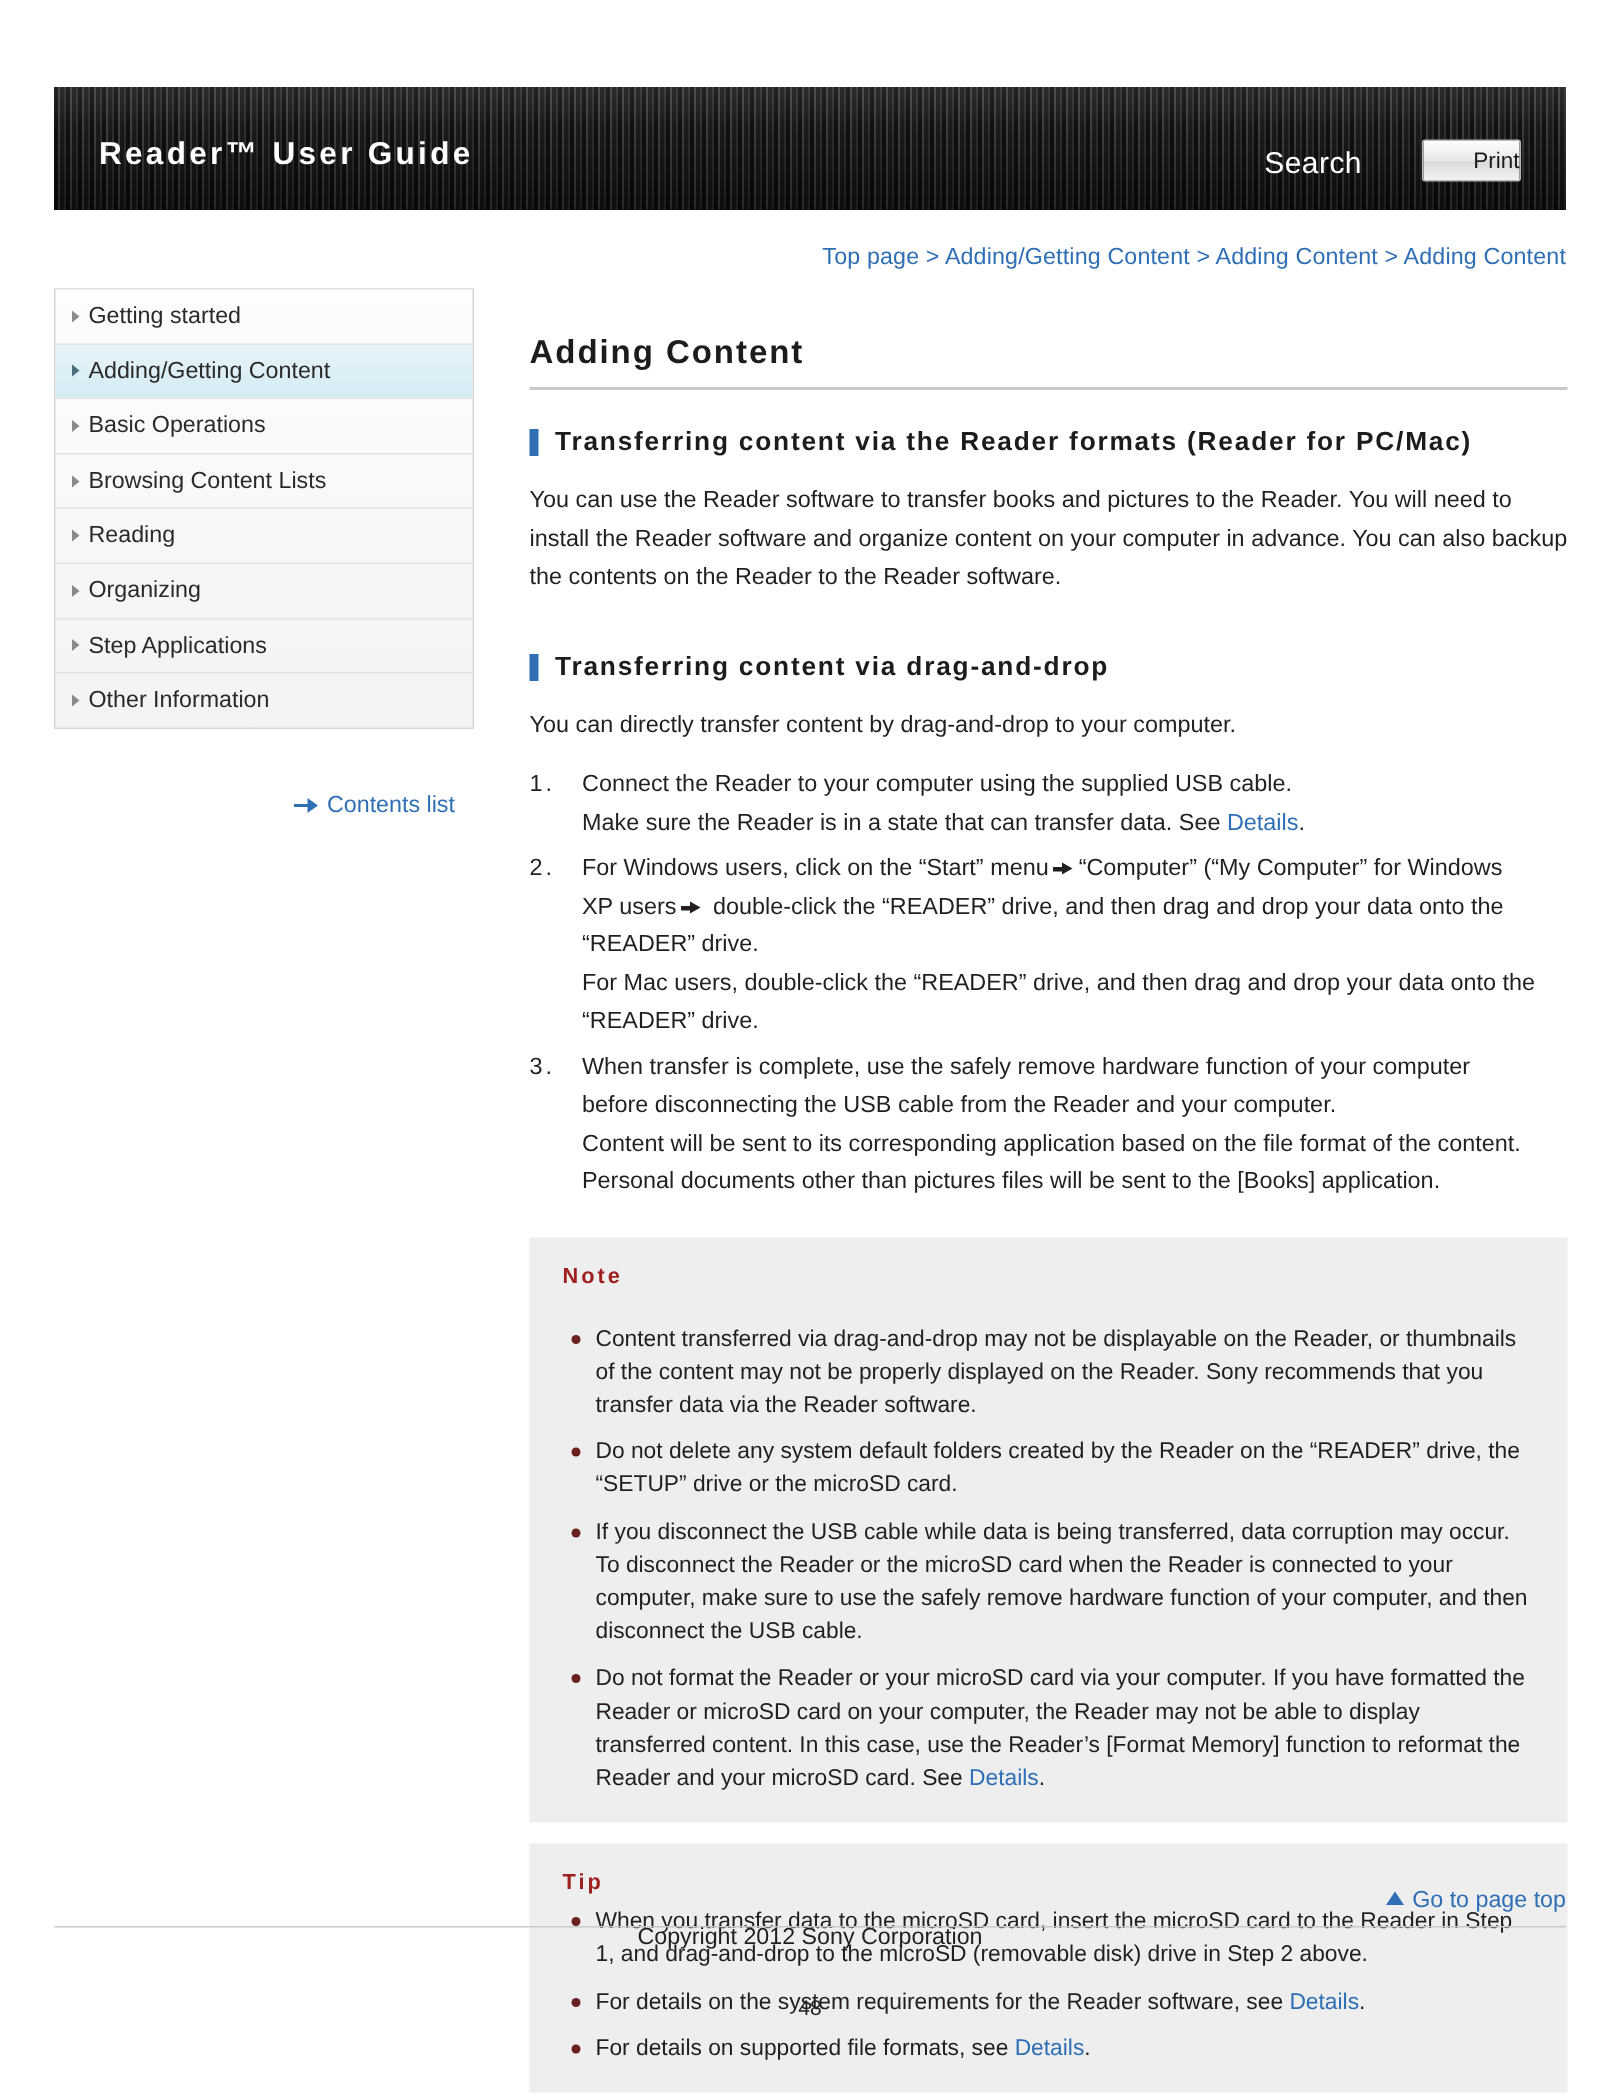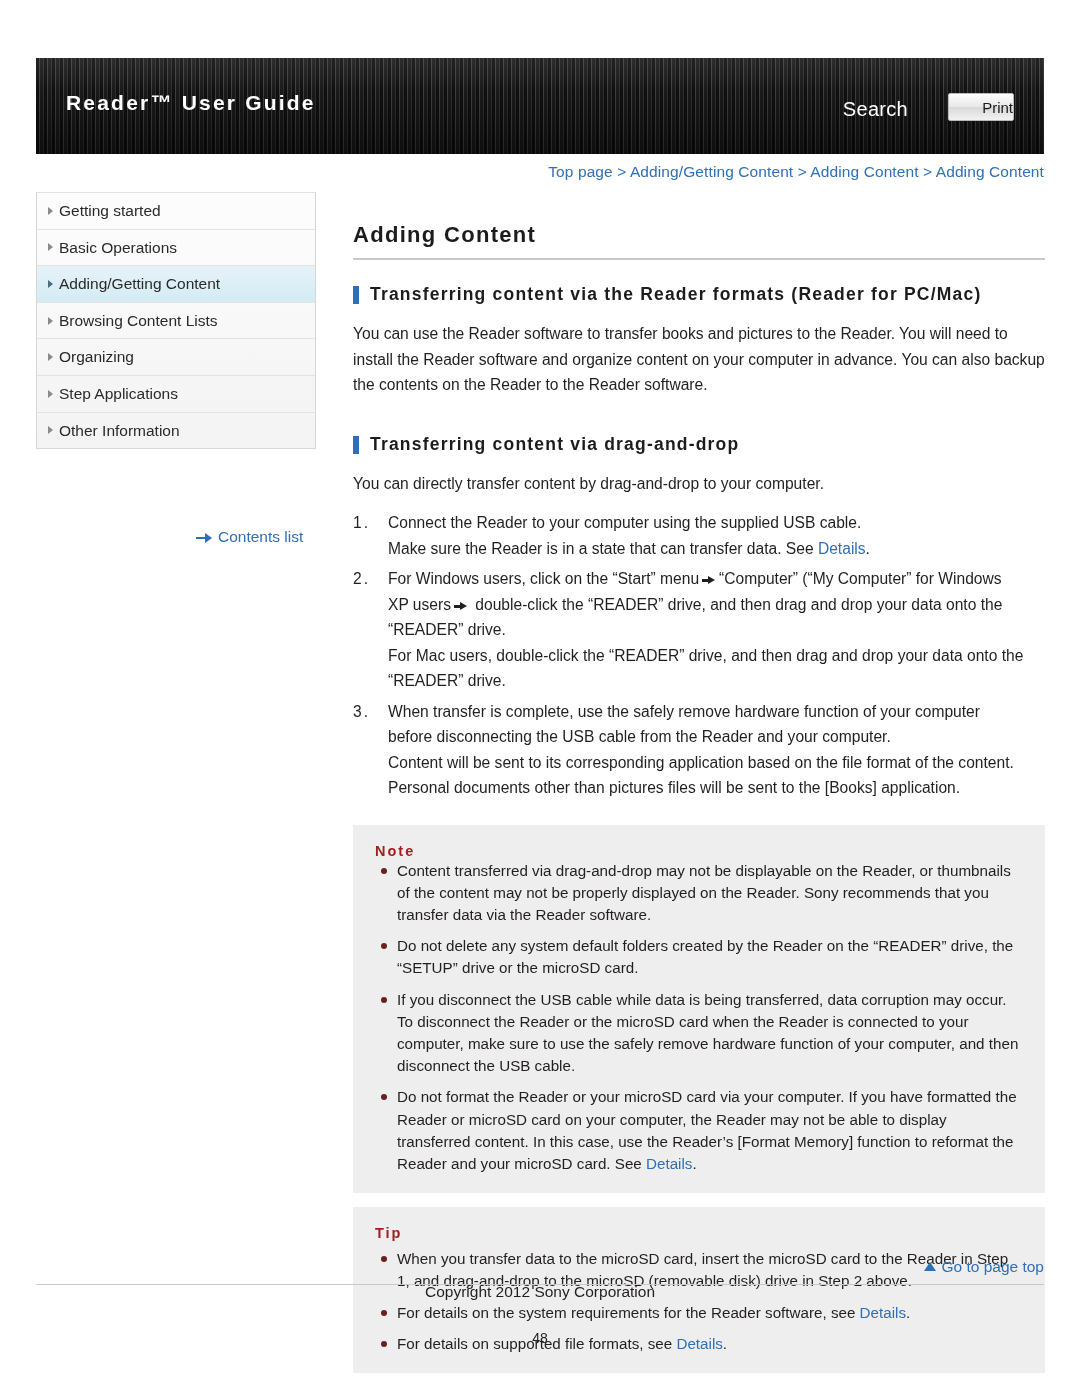--- a/index.html
+++ b/index.html
@@ -15,21 +15,21 @@
     position: relative;
     overflow: hidden;
   }
 
   
   .header {
     position: absolute;
     left: 36px;
     top: 58px;
     width: 1008px;
-    height: 96px;
+    height: 82px;
     background:
       repeating-linear-gradient(90deg,
         #0b0b0b 0px, #0b0b0b 3px,
         #3a3a3a 3px, #3a3a3a 4px,
         #151515 4px, #151515 7px,
         #2a2a2a 7px, #2a2a2a 8px);
     overflow: hidden;
   }
   .header:after {
     content: "";
@@ -250,21 +250,21 @@
     padding: 18px 22px 18px 22px;
     box-sizing: border-box;
     margin-top: 24px;
   }
   .box.tip { margin-top: 14px; }
   .box-label {
     font-size: 14.5px;
     font-weight: bold;
     letter-spacing: 2px;
     color: #a02020;
-    margin-bottom: 1px;
+    margin-bottom: 23px;
   }
   .box.tip .box-label { margin-bottom: 7px; }
   .bullet {
     position: relative;
     padding-left: 22px;
     font-size: 15.2px;
     line-height: 22.2px;
     color: #231f20;
     margin-bottom: 9px;
   }
@@ -334,31 +334,35 @@
   <div class="header-print">Print</div>
 </div>
 
 <div class="breadcrumb">Top page &gt; Adding/Getting Content &gt; Adding Content &gt; Adding Content</div>
 
 <div class="sidebar">
   <div class="nav-item">
     <span class="arrow"></span>
     <span>Getting started</span>
   </div>
+  <div class="nav-item active">
+    <span class="arrow"></span>
+    <span>Adding/Getting Content</span>
+  </div>
   <div class="nav-item">
     <span class="arrow"></span>
     <span>Basic Operations</span>
   </div>
-  <div class="nav-item active">
-    <span class="arrow"></span>
-    <span>Adding/Getting Content</span>
-  </div>
   <div class="nav-item">
     <span class="arrow"></span>
     <span>Browsing Content Lists</span>
+  </div>
+  <div class="nav-item">
+    <span class="arrow"></span>
+    <span>Reading</span>
   </div>
   <div class="nav-item">
     <span class="arrow"></span>
     <span>Organizing</span>
   </div>
   <div class="nav-item">
     <span class="arrow"></span>
     <span>Step Applications</span>
   </div>
   <div class="nav-item">

